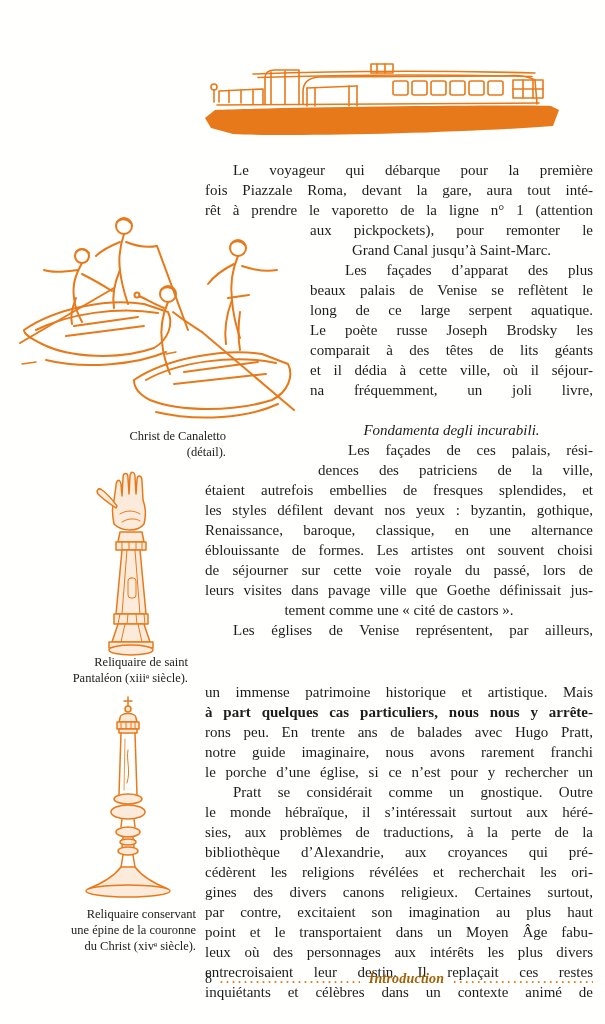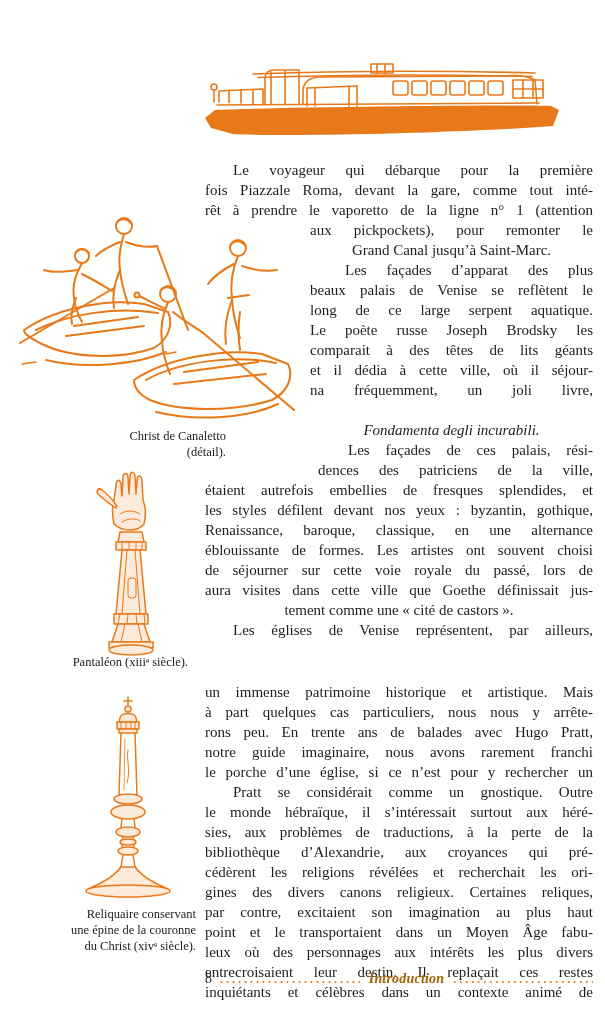--- a/index.html
+++ b/index.html
@@ -175,63 +175,64 @@
       <path fill="#fcebdb" d="M47,172 C38,184 24,190 14,194 L94,194 C84,190 70,184 61,172 Z"></path>
       <ellipse cx="54" cy="196" rx="42" ry="6" fill="#fcebdb"></ellipse>
     </svg>
   </div>
 
   <div class="caption" id="caption-canaletto">
       <div>Christ de Canaletto</div>
       <div>(détail).</div>
     </div>
   <div class="caption" id="caption-pantaleon">
+      <div>Reliquaire de saint</div>
       <div>Pantaléon (xiiiᵉ siècle).</div>
     </div>
   <div class="caption" id="caption-thorn">
       <div>Reliquaire conservant</div>
       <div>une épine de la couronne</div>
       <div>du Christ (xivᵉ siècle).</div>
     </div>
 
   <div id="bodytext">
       <div class="bl" style="padding-left: 28px;">Le voyageur qui débarque pour la première</div>
-      <div class="bl" style="padding-left: 0px;">fois Piazzale Roma, devant la gare, comme tout inté-</div>
+      <div class="bl" style="padding-left: 0px;">fois Piazzale Roma, devant la gare, aura tout inté-</div>
       <div class="bl" style="padding-left: 0px;">rêt à prendre le vaporetto de la ligne n° 1 (attention</div>
       <div class="bl" style="padding-left: 105px;">aux pickpockets), pour remonter le</div>
       <div class="bl left" style="padding-left: 105px;">Grand Canal jusqu’à Saint-Marc.</div>
       <div class="bl" style="padding-left: 140px;">Les façades d’apparat des plus</div>
       <div class="bl" style="padding-left: 105px;">beaux palais de Venise se reflètent le</div>
       <div class="bl" style="padding-left: 105px;">long de ce large serpent aquatique.</div>
       <div class="bl" style="padding-left: 105px;">Le poète russe Joseph Brodsky les</div>
       <div class="bl" style="padding-left: 105px;">comparait à des têtes de lits géants</div>
       <div class="bl" style="padding-left: 105px;">et il dédia à cette ville, où il séjour-</div>
       <div class="bl" style="padding-left: 105px;">na fréquemment, un joli livre,</div>
       <div class="bl left it" style="padding-left: 105px;">Fondamenta degli incurabili.</div>
       <div class="bl" style="padding-left: 143px;">Les façades de ces palais, rési-</div>
       <div class="bl" style="padding-left: 113px;">dences des patriciens de la ville,</div>
       <div class="bl" style="padding-left: 0px;">étaient autrefois embellies de fresques splendides, et</div>
       <div class="bl" style="padding-left: 0px;">les styles défilent devant nos yeux : byzantin, gothique,</div>
       <div class="bl" style="padding-left: 0px;">Renaissance, baroque, classique, en une alternance</div>
       <div class="bl" style="padding-left: 0px;">éblouissante de formes. Les artistes ont souvent choisi</div>
       <div class="bl" style="padding-left: 0px;">de séjourner sur cette voie royale du passé, lors de</div>
-      <div class="bl" style="padding-left: 0px;">aura visites dans cette ville que Goethe définissait jus-</div>
+      <div class="bl" style="padding-left: 0px;">leurs visites dans pavage ville que Goethe définissait jus-</div>
       <div class="bl left" style="padding-left: 0px;">tement comme une « cité de castors ».</div>
       <div class="bl" style="padding-left: 28px;">Les églises de Venise représentent, par ailleurs,</div>
       <div class="bl" style="padding-left: 0px; margin-top: 42px;">un immense patrimoine historique et artistique. Mais</div>
-      <div class="bl" style="padding-left: 0px;">à part quelques cas particuliers, nous nous y arrête-</div>
+      <div class="bl" style="padding-left: 0px; font-weight: bold;">à part quelques cas particuliers, nous nous y arrête-</div>
       <div class="bl" style="padding-left: 0px;">rons peu. En trente ans de balades avec Hugo Pratt,</div>
       <div class="bl" style="padding-left: 0px;">notre guide imaginaire, nous avons rarement franchi</div>
       <div class="bl" style="padding-left: 0px;">le porche d’une église, si ce n’est pour y rechercher un</div>
       <div class="bl" style="padding-left: 28px;">Pratt se considérait comme un gnostique. Outre</div>
       <div class="bl" style="padding-left: 0px;">le monde hébraïque, il s’intéressait surtout aux héré-</div>
       <div class="bl" style="padding-left: 0px;">sies, aux problèmes de traductions, à la perte de la</div>
       <div class="bl" style="padding-left: 0px;">bibliothèque d’Alexandrie, aux croyances qui pré-</div>
       <div class="bl" style="padding-left: 0px;">cédèrent les religions révélées et recherchait les ori-</div>
-      <div class="bl" style="padding-left: 0px;">gines des divers canons religieux. Certaines reliques,</div>
+      <div class="bl" style="padding-left: 0px;">gines des divers canons religieux. Certaines surtout,</div>
       <div class="bl" style="padding-left: 0px;">par contre, excitaient son imagination au plus haut</div>
       <div class="bl" style="padding-left: 0px;">point et le transportaient dans un Moyen Âge fabu-</div>
       <div class="bl" style="padding-left: 0px;">leux où des personnages aux intérêts les plus divers</div>
       <div class="bl" style="padding-left: 0px;">entrecroisaient leur destin. Il replaçait ces restes</div>
       <div class="bl" style="padding-left: 0px;">inquiétants et célèbres dans un contexte animé de</div>
     </div>
 
   <div id="footer">
     <span class="pagenum">8</span>
     <span class="leader" style="color: rgb(232, 121, 26);">..............................</span>

